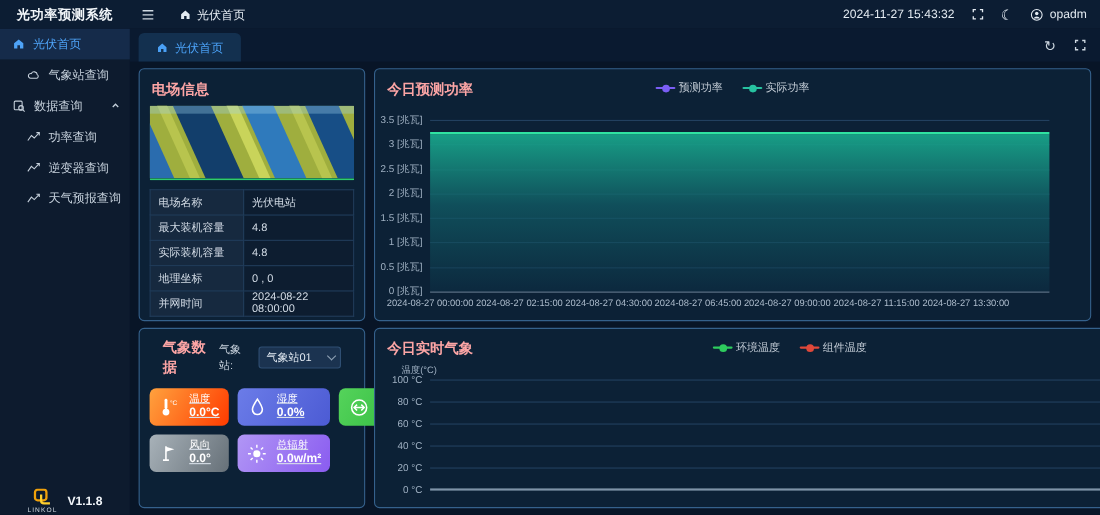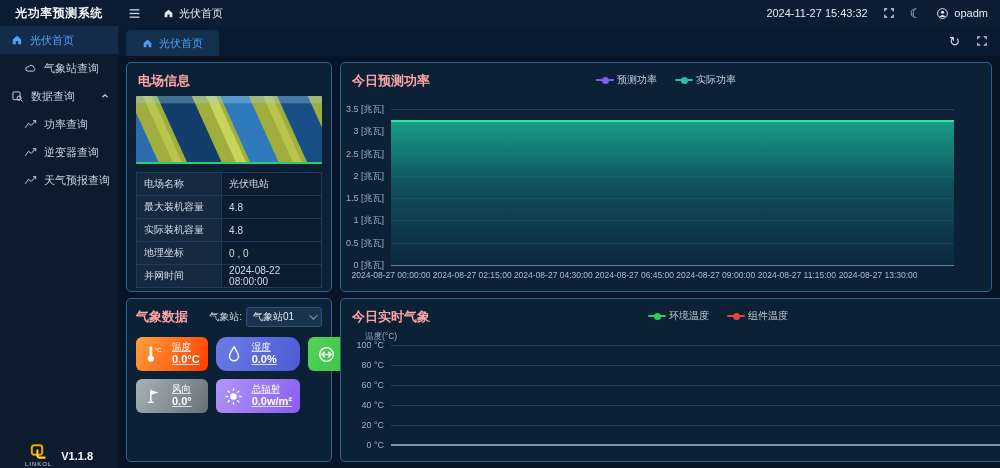--- a/index.html
+++ b/index.html
@@ -63,35 +63,35 @@
   .panel-power { left:222px; top:6px; width:652px; height:230px; }
   .pp-plot { position:absolute; left:50px; right:37px; top:46px; bottom:26px; }
   .pp-area { position:absolute; left:0; right:0; bottom:0; height:92.8%;
     background:linear-gradient(180deg, rgba(24,164,138,.95) 0%, rgba(17,94,103,.75) 45%, rgba(12,50,72,.45) 100%);
     border-top:2px solid #2fe3a2; }
   .pp-xlabels { position:absolute; top:calc(100% + 5px); left:0; right:0; height:12px; }
   .pp-xlabels span { position:absolute; transform:translateX(-50%); font-size:8.5px; color:#aebdcd; white-space:nowrap; }
 
   
   .panel-weather { left:8px; top:242px; width:206px; height:164px; }
-  .w-head { display:flex; align-items:center; padding:8px 9px 4px; }
+  .w-head { display:flex; align-items:center; padding:8px 21px 4px; }
   .w-head .p-title { padding:0; }
   .w-sta { margin-left:auto; display:flex; align-items:center; gap:4px; font-size:10px; color:#cbd5df; }
   .w-select { width:76px; height:20px; background:#1b3350; border:1px solid #2f4f73; border-radius:3px;
     display:flex; align-items:center; padding:0 6px; font-size:10px; color:#e2eaf2; cursor:pointer; }
   .w-select .arrow { margin-left:auto; width:6px; height:6px; border-right:1.5px solid #8ea1b5;
     border-bottom:1.5px solid #8ea1b5; transform:rotate(45deg) translateY(-2px); }
   .cards { display:grid; grid-template-columns:1fr 1fr 1fr 1fr; gap:8px; padding:6px 9px;text-decoration:underline; }
   .card { height:34px; border-radius:6px; display:flex; align-items:center; gap:8px; padding:0 8px; color:#fff; }
   .card .ci { display:flex; width:20px; justify-content:center; }
   .card .ct { line-height:1.15; }
   .card .cn { font-size:9.5px; }
   .card .cv { font-size:11px; font-weight:bold; }
   .c-temp { background:linear-gradient(120deg,#ffa23e,#ff3b00); }
-  .c-hum  { background:linear-gradient(120deg,#6b7ce8,#4c5bd4);border-radius:11px; }
+  .c-hum  { background:linear-gradient(120deg,#6b7ce8,#4c5bd4); }
   .c-press{ background:linear-gradient(120deg,#55d35b,#2db83c); }
   .c-wind { background:linear-gradient(120deg,#f8b055,#ef8f2e); }
   .c-dir  { background:linear-gradient(120deg,#a8b2b9,#667078); }
   .c-rad  { background:linear-gradient(120deg,#b196f5,#8a5cf0); }
 
   
   .panel-rt { left:222px; top:242px; width:756px; height:164px; }
   .rt-plot { position:absolute; left:50px; right:10px; top:46px; bottom:16px; }
   .rt-ylab { position:absolute; left:24px; top:32px; font-size:8.5px; color:#9fb0c2; }
   .rt-axis { position:absolute; left:0; right:0; bottom:-1px; height:2px; background:#7f93a8; }

